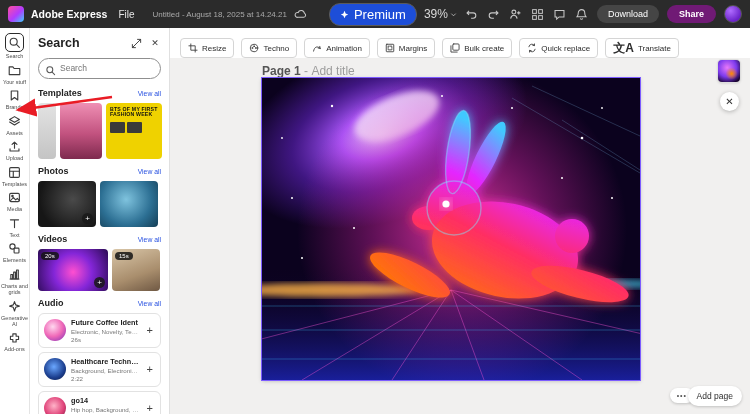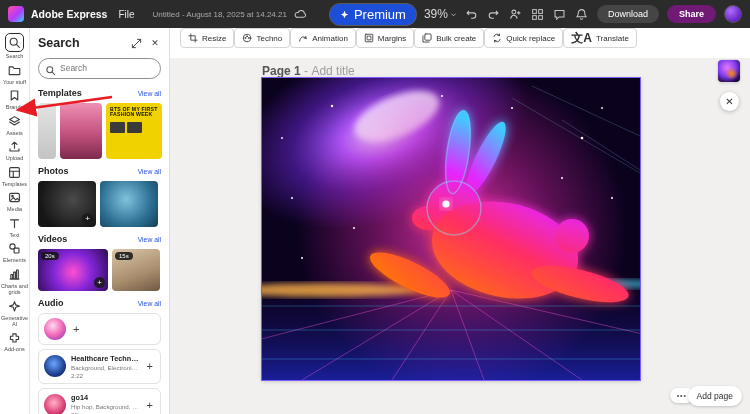--- a/index.html
+++ b/index.html
@@ -64,21 +64,21 @@
   .a2 { background: radial-gradient(circle at 45% 40%, #6aa7ff, #1c3f8f 60%, #0a1437 100%); }
   .a3 { background: radial-gradient(circle at 45% 40%, #ffb3c8, #e0447a 55%, #70123a 100%); }
   .a-meta { min-width:0; flex:1; }
   .a-title { font-size:7.3px; font-weight:bold; color:#222; white-space:nowrap; overflow:hidden; text-overflow:ellipsis; }
   .a-tags { font-size:6.2px; color:#777; white-space:nowrap; overflow:hidden; text-overflow:ellipsis; margin-top:1px; }
   .a-dur { font-size:6.2px; color:#777; margin-top:1px; }
   .a-plus { font-size:11px; color:#444; padding:0 2px; flex:0 0 auto; }
 
   
   .main { position:absolute; left:170px; right:0; top:28px; bottom:0; background:#f1f0ef; }
-  .toolbar { height:30px; background:#fff; display:flex; align-items:flex-start; padding:0 10px; }
+  .toolbar { height:30px; background:#fff; display:flex; align-items:flex-end; gap:7px; padding:0 10px; }
   .chip { display:flex; align-items:center; gap:4px; border:1px solid #d5d5d5; background:#fff; border-radius:4px; height:20px; padding:0 7px; font-size:8px; color:#2c2c2c; white-space:nowrap; cursor:pointer; }
   .chip svg { width:10px; height:10px; stroke:#3c3c3c; fill:none; stroke-width:1.4; stroke-linecap:round; stroke-linejoin:round; }
   .chip .swatch { width:10px; height:10px; border:1px solid #9a9a9a; border-radius:2px; background:#fff; }
   .chip .glyph { font-size:12px; font-weight:bold; }
 
   .page-label { position:absolute; left:92px; top:36px; font-size:12px; color:#9c9c9c; }
   .page-label b { color:#555; font-weight:bold; }
   .canvas-wrap { position:absolute; left:92px; top:50px; width:378px; height:302px; outline:1.5px solid #7c5cff; background:#0b021e; box-shadow:0 1px 4px rgba(0,0,0,.25); }
   .canvas-wrap svg.art { display:block; width:100%; height:100%; }
 
@@ -332,20 +332,25 @@
     </div>
   </div>
 
   <div class="sec-head">
     <span class="sec-title">Audio</span>
     <span class="view-all">View all</span>
   </div>
   <div class="audio-list">
     <div class="audio-item">
       <span class="a-thumb a1"></span>
+      <span class="a-meta">
+        <div class="a-title">Future Coffee Ident</div>
+        <div class="a-tags">Electronic, Novelty, Techno, Dreamy...</div>
+        <div class="a-dur">26s</div>
+      </span>
       <span class="a-plus">+</span>
     </div>
     <div class="audio-item">
       <span class="a-thumb a2"></span>
       <span class="a-meta">
         <div class="a-title">Healthcare Technology</div>
         <div class="a-tags">Background, Electronic, Dynamic, F...</div>
         <div class="a-dur">2:22</div>
       </span>
       <span class="a-plus">+</span>

